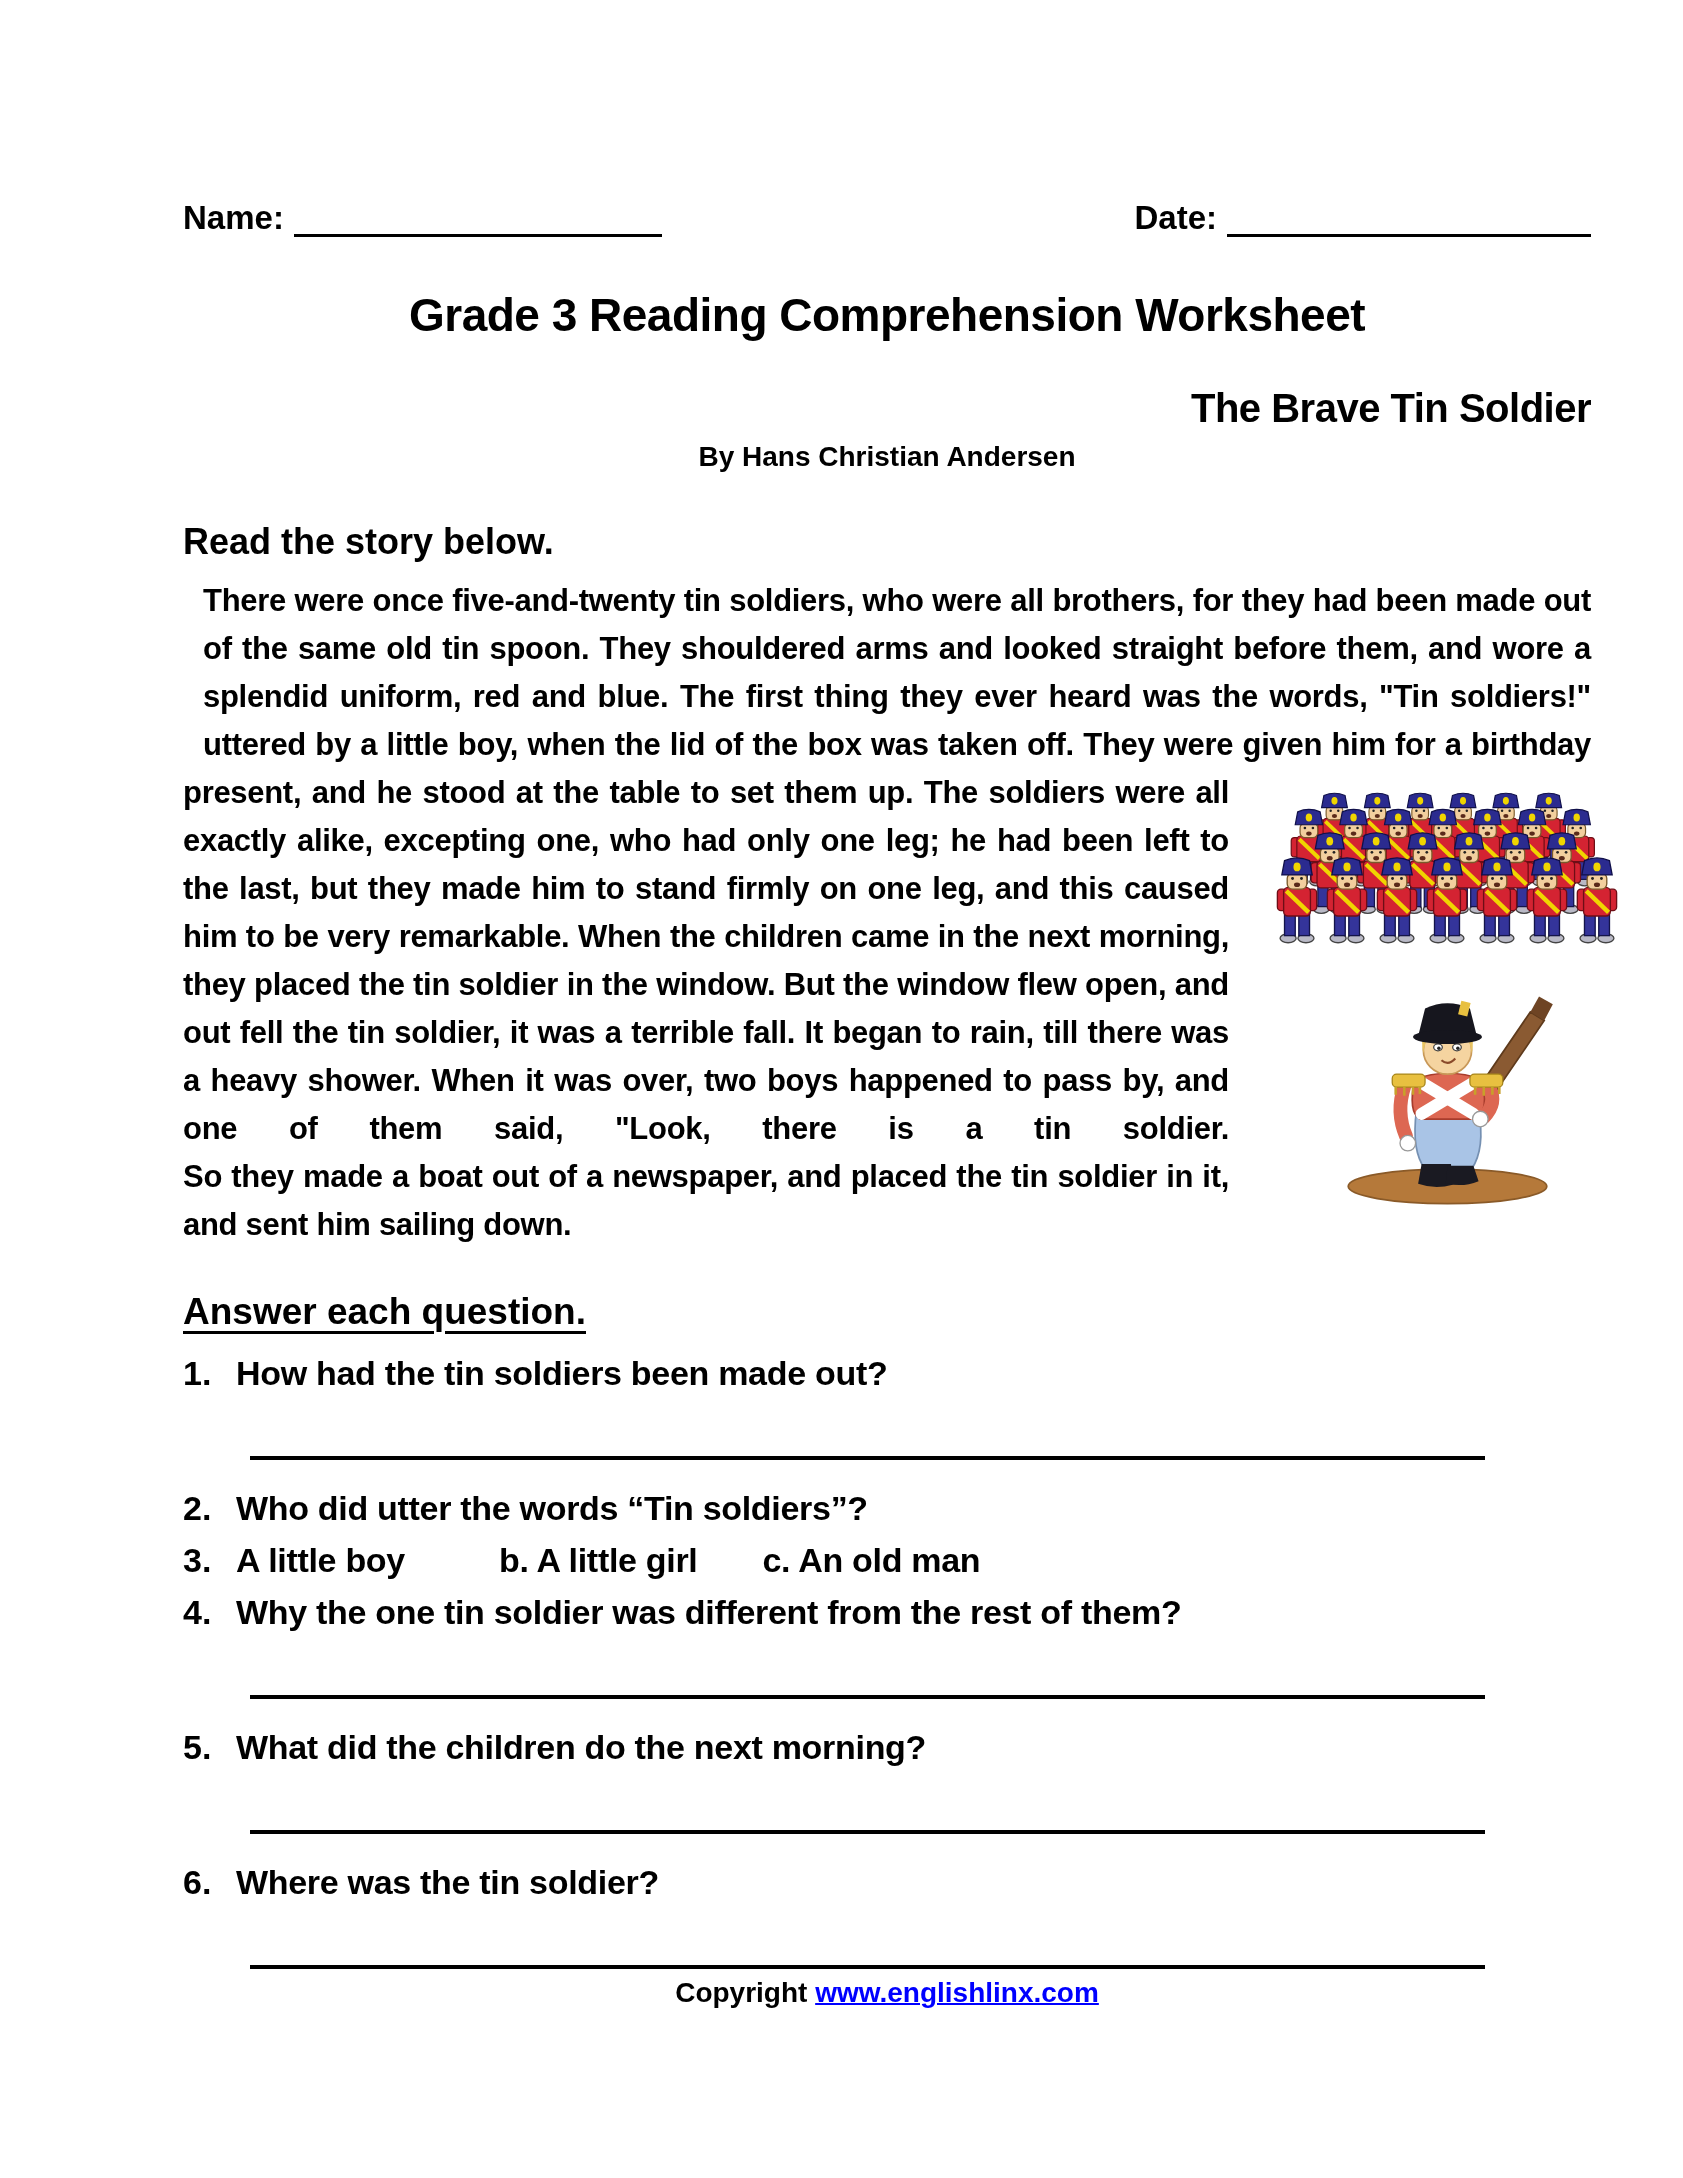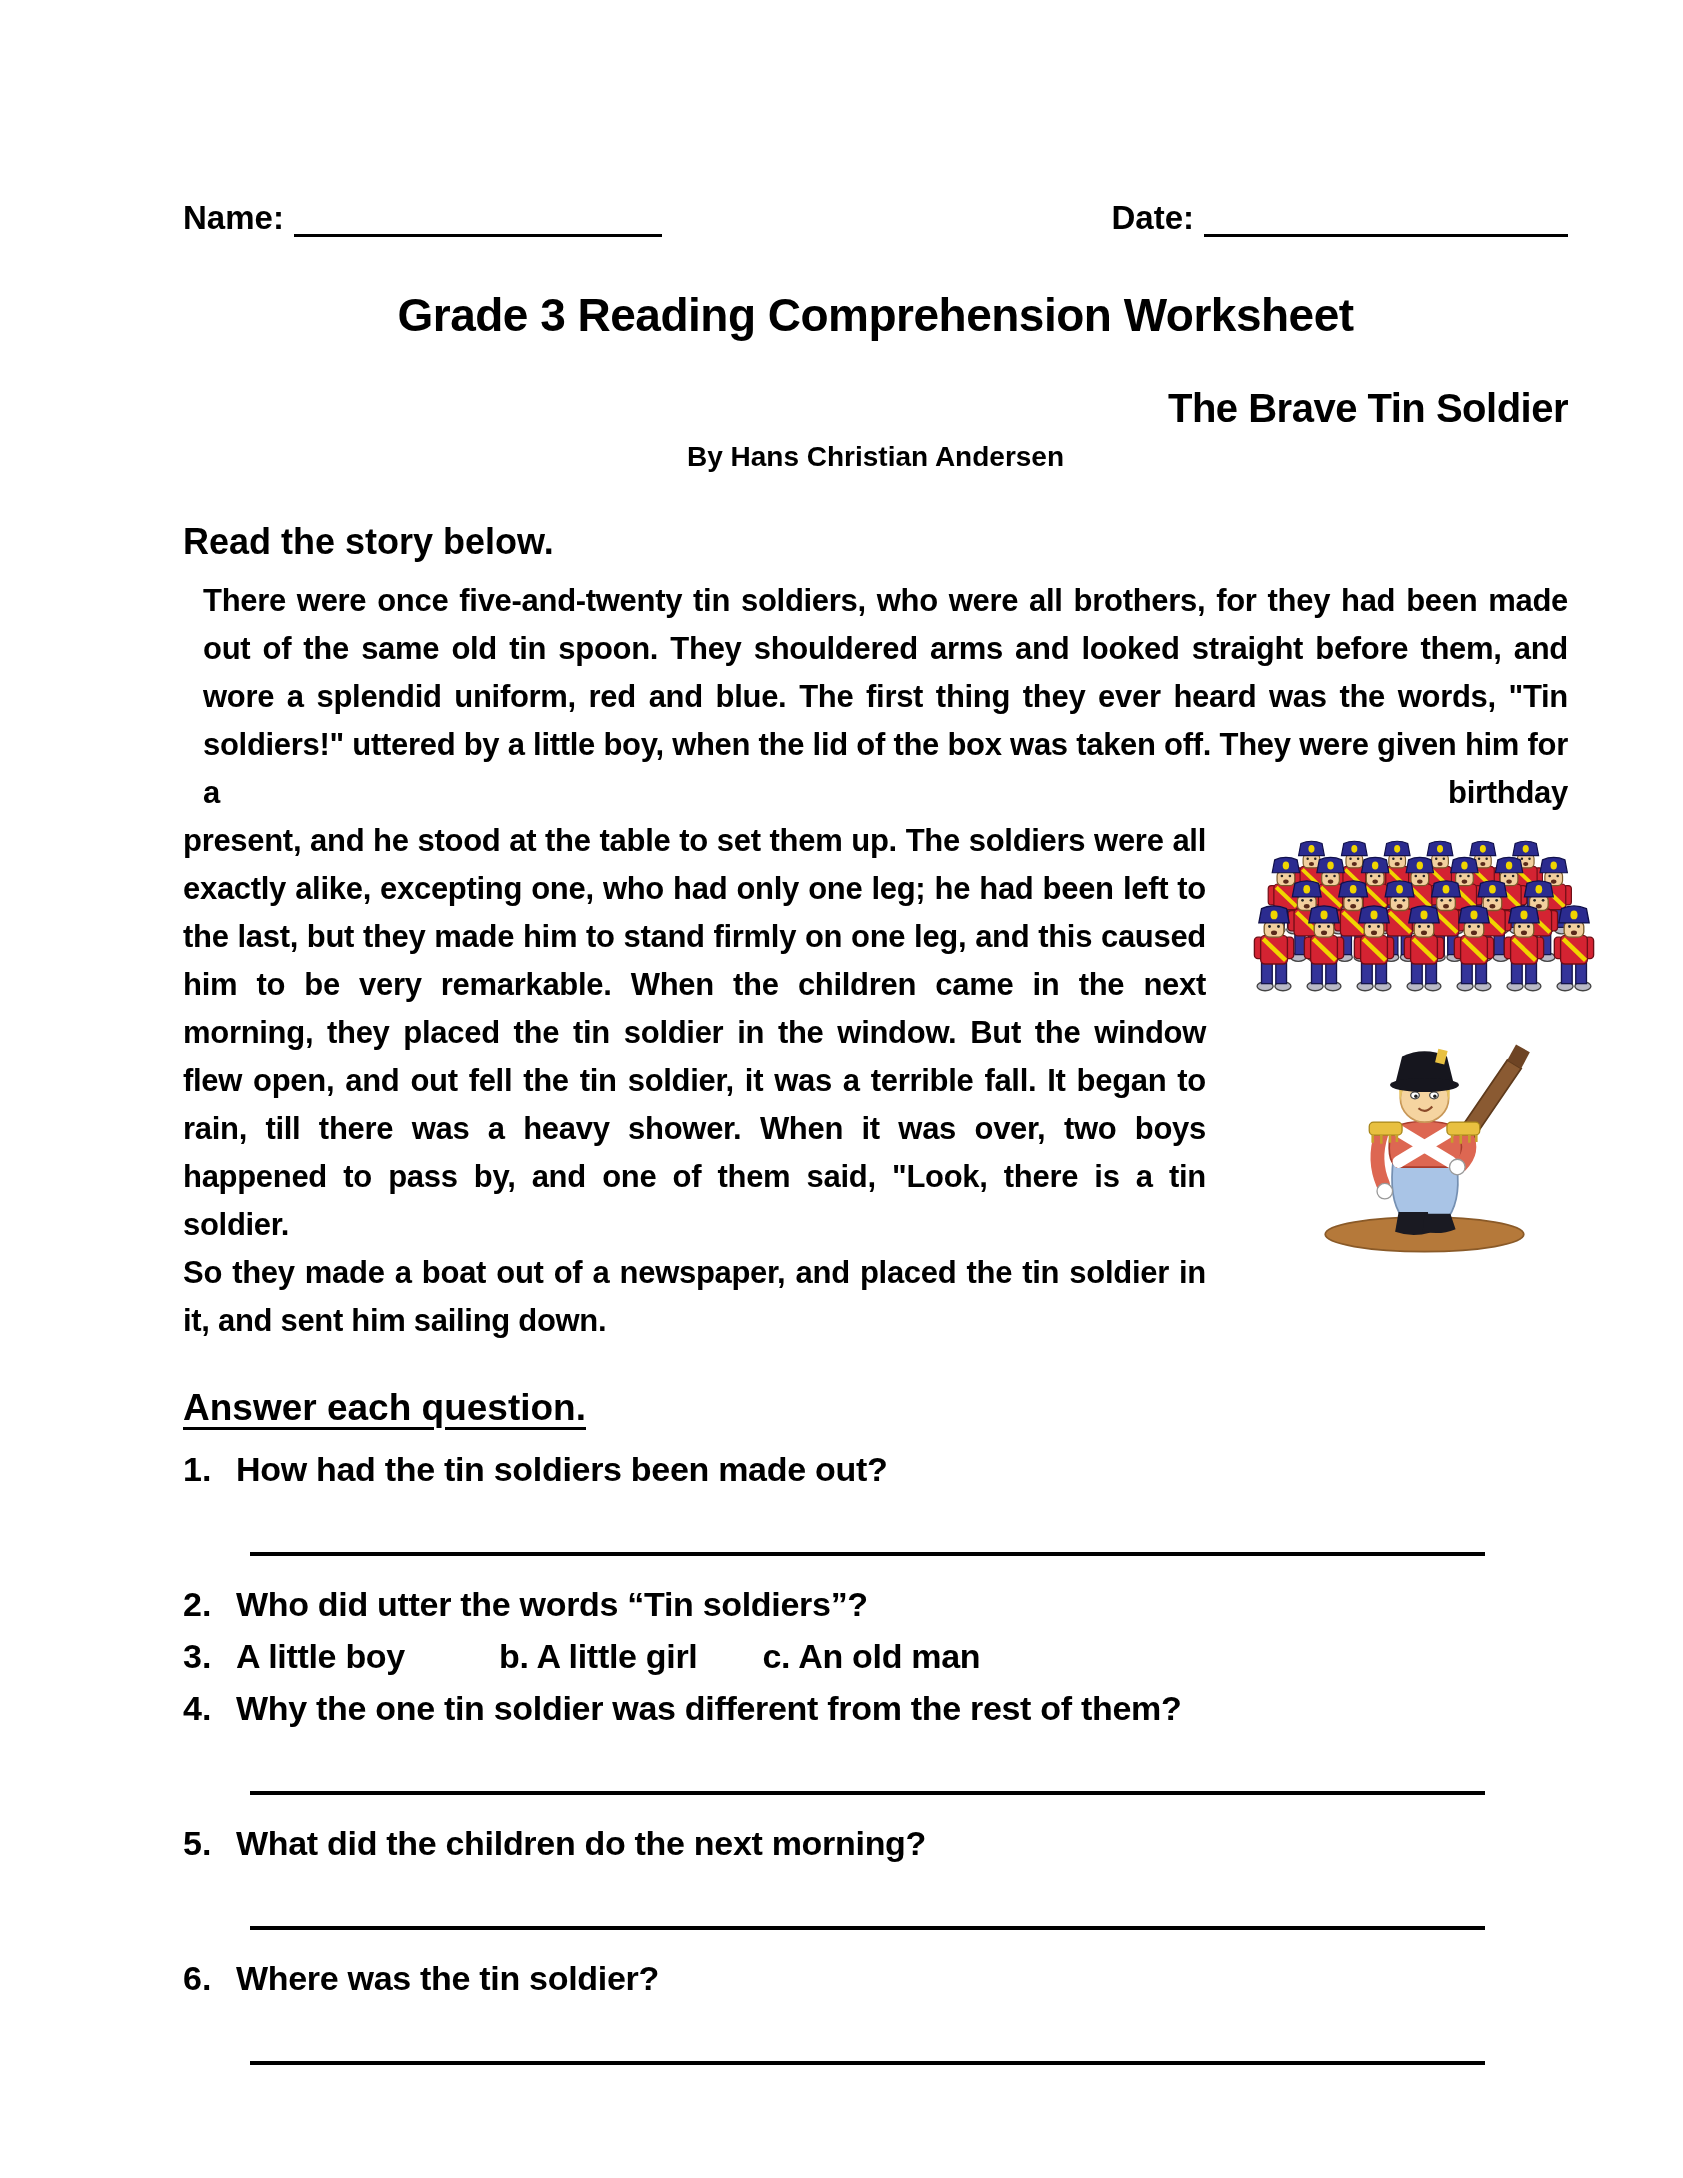--- a/index.html
+++ b/index.html
@@ -4,21 +4,21 @@
 <style>
   html,body{margin:0;padding:0;background:#ffffff;}
   .page{
     position:relative;
     width:1683px;height:2109px;
     background:#ffffff;
     font-family:"Liberation Sans", sans-serif;
     font-weight:700;
     color:#000000;
     box-sizing:border-box;
-    padding:198px 115px 0 183px;
+    padding:198px 92px 0 183px;
     overflow:hidden;
   }
   
   .header-row{display:flex;justify-content:space-between;align-items:flex-end;}
   .field{display:flex;align-items:flex-end;font-size:33px;}
   .blank{display:inline-block;border-bottom:3px solid #000;height:36px;margin-left:10px;}
   .name-blank{width:368px;}
   .date-blank{width:364px;}
   
   .main-title{margin:51px 0 0 0;text-align:center;font-size:46px;letter-spacing:-0.5px;}
@@ -197,15 +197,19 @@
     <span class="q-text">What did the children do the next morning?</span>
   </div>
   <div class="answer-line gap-after"></div>
 
   <div class="q-row">
     <span class="q-num">6.</span>
     <span class="q-text">Where was the tin soldier?</span>
   </div>
   <div class="answer-line"></div>
 
+  <div class="footer">
+    <span>Copyright</span>
+    <a href="#">www.englishlinx.com</a>
+  </div>
 
 </div>
 
 
 </body></html>

